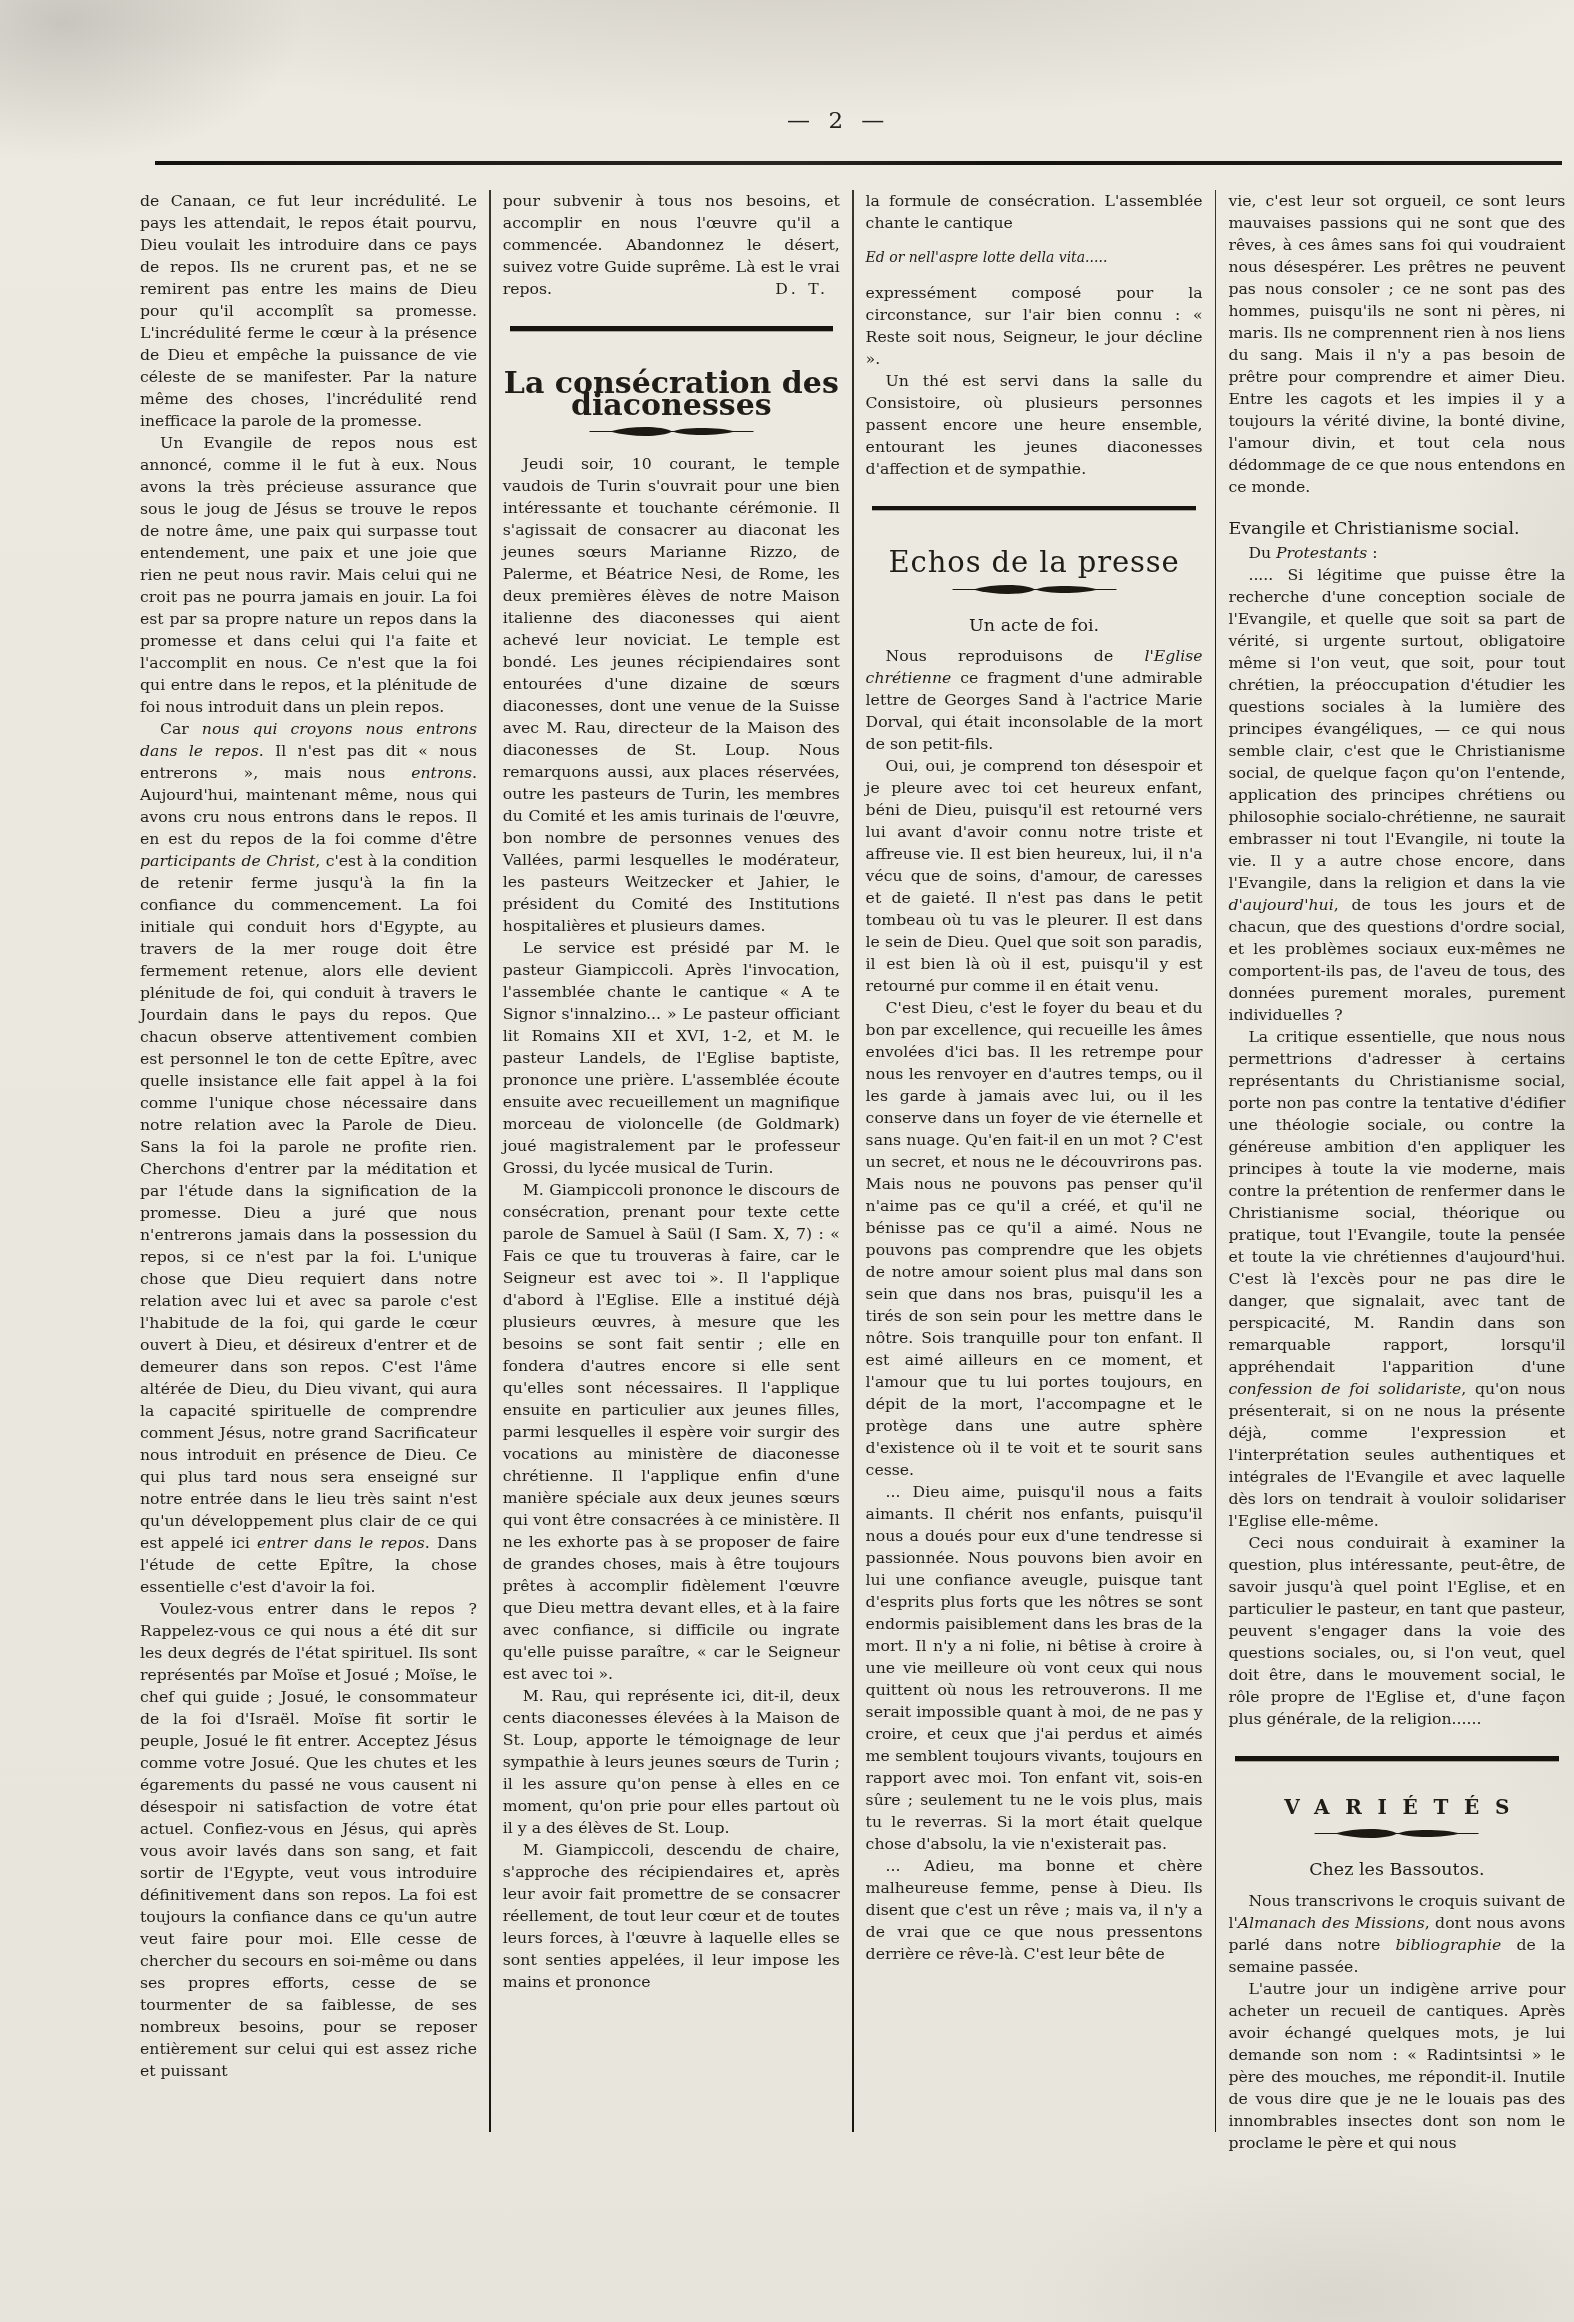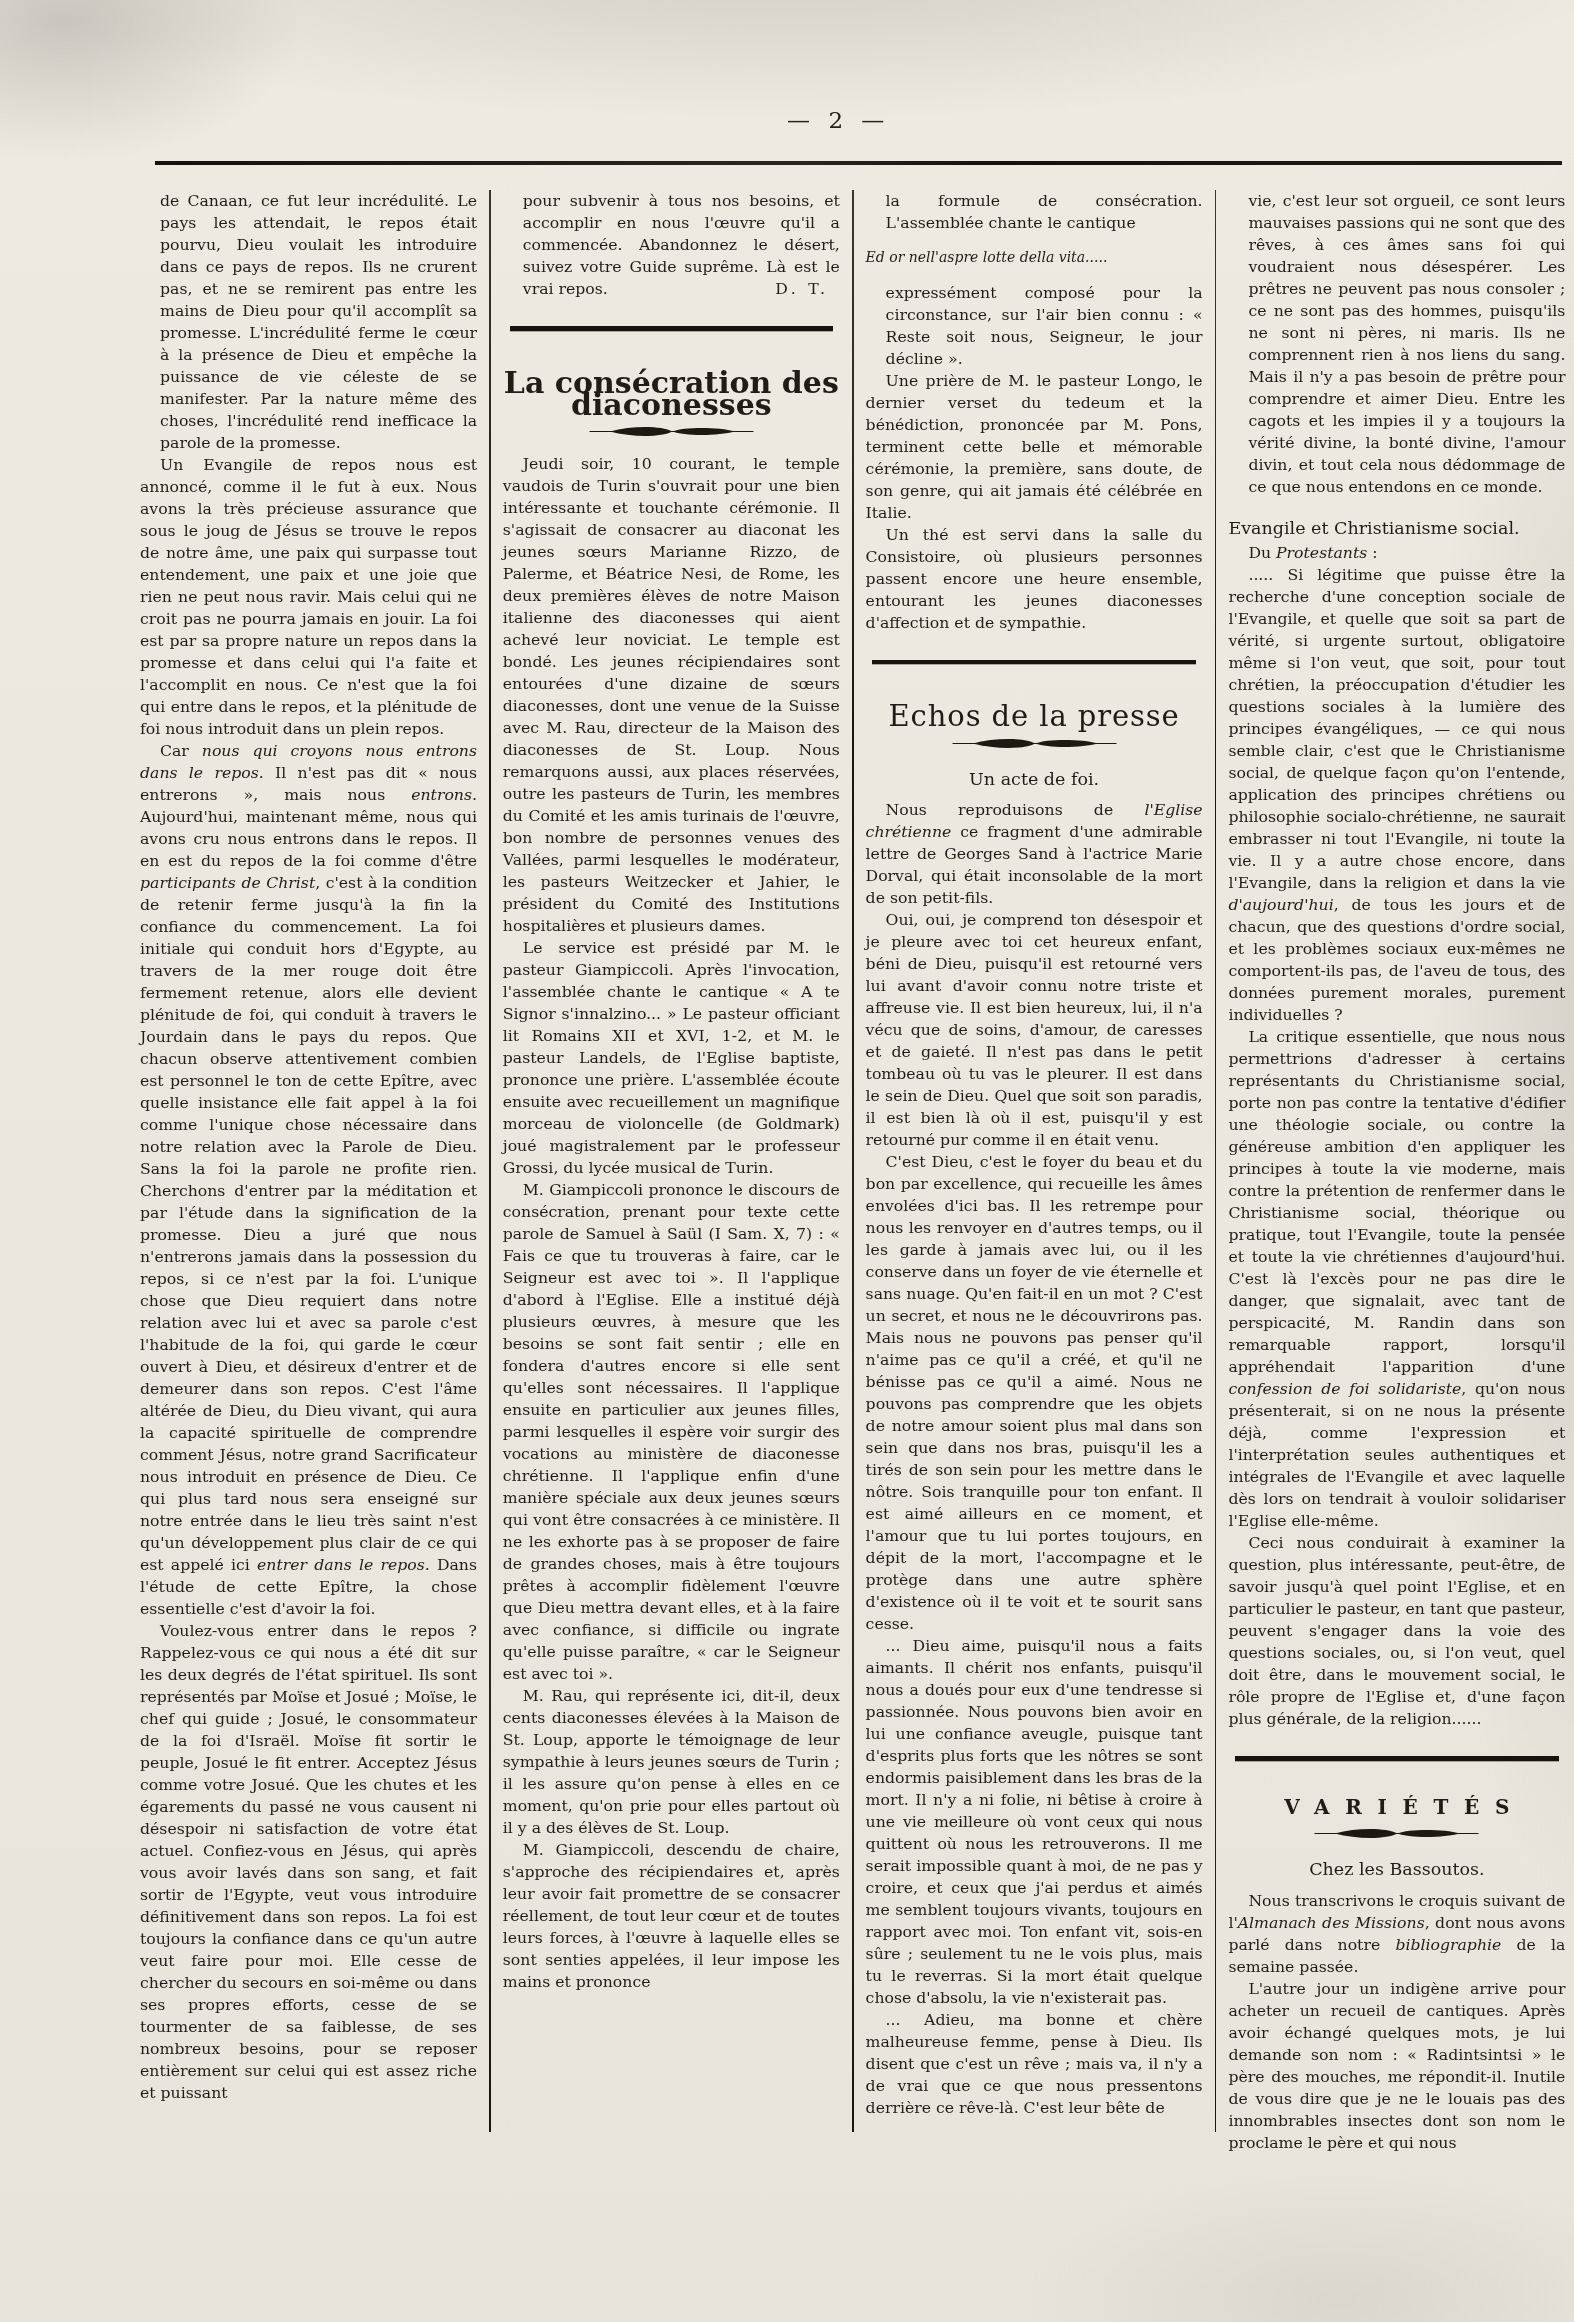--- a/index.html
+++ b/index.html
@@ -12,21 +12,21 @@
       radial-gradient(ellipse 388px 222px at 4% 1%, rgba(95,92,86,0.25), transparent 62%),
       radial-gradient(ellipse 461px 185px at 85% 99%, rgba(120,116,108,0.12), transparent 70%),
       linear-gradient(180deg,#edeae2 0%, #eae7df 55%, #e7e4db 100%);
   }
   .pageno{position:absolute;top:107px;left:0;right:0;text-align:center;font-size:23px;letter-spacing:5.5px;transform:translateX(51px);color:#24211c;}
   .header-rule{position:absolute;top:161px;left:155px;width:1407px;height:3.7px;background:linear-gradient(90deg,#14120f 0%,#2a2722 45%,#14120f 60%,#201d18 100%);}
   .cols{position:absolute;top:190px;left:140px;display:flex;align-items:flex-start;}
   .col{width:337px;flex:0 0 337px;font-size:15.7px;line-height:22px;}
   .vrule{width:1.8px;flex:0 0 1.8px;height:1942px;margin:0 12px;background:linear-gradient(180deg,#3a362f 0%,#181512 30%,#2e2a24 70%,#181512 100%);}
   .para{margin:0;text-align:justify;text-indent:20px;}
-  .para.noindent{text-indent:0;margin-left:20px;}
+  .para.noindent{text-indent:0;}
   .headline{text-align:center;margin:41px 0 7.4px;font-weight:bold;font-size:30px;letter-spacing:0px;}
   .headline.roman{font-weight:normal;font-size:29px;letter-spacing:0.9px;}
   .headline.spaced{font-weight:bold;font-size:20px;letter-spacing:15.7px;text-indent:15.7px;margin:35px 0 3.7px;}
   .subhead{font-size:17.5px;font-weight:normal;margin:18.5px 0 9.2px;}
   .subhead.center{text-align:center;}
   .subhead.left{text-align:left;margin-bottom:3.7px;}
   .verse{text-align:left;font-style:italic;font-size:14px;line-height:20px;margin:13px 0 14.8px;}
   .signature{text-align:right;padding-right:11px;margin-top:-22px;letter-spacing:3.7px;}
   .article-rule{height:4.6px;background:#17140f;width:96%;margin:26px auto 0;box-shadow:0 0.9px 0 rgba(23,20,15,0.35);}
   .ornament{text-align:center;margin:9.2px 0 14.8px;line-height:0;}
@@ -60,21 +60,20 @@
         <p class="para">Le service est présidé par M. le pasteur Giampiccoli. Après l'invocation, l'assemblée chante le cantique « A te Signor s'innalzino... » Le pasteur officiant lit Romains XII et XVI, 1-2, et M. le pasteur Landels, de l'Eglise baptiste, prononce une prière. L'assemblée écoute ensuite avec recueillement un magnifique morceau de violoncelle (de Goldmark) joué magistralement par le professeur Grossi, du lycée musical de Turin.</p>
         <p class="para">M. Giampiccoli prononce le discours de consécration, prenant pour texte cette parole de Samuel à Saül (I Sam. X, 7) : « Fais ce que tu trouveras à faire, car le Seigneur est avec toi ». Il l'applique d'abord à l'Eglise. Elle a institué déjà plusieurs œuvres, à mesure que les besoins se sont fait sentir ; elle en fondera d'autres encore si elle sent qu'elles sont nécessaires. Il l'applique ensuite en particulier aux jeunes filles, parmi lesquelles il espère voir surgir des vocations au ministère de diaconesse chrétienne. Il l'applique enfin d'une manière spéciale aux deux jeunes sœurs qui vont être consacrées à ce ministère. Il ne les exhorte pas à se proposer de faire de grandes choses, mais à être toujours prêtes à accomplir fidèlement l'œuvre que Dieu mettra devant elles, et à la faire avec confiance, si difficile ou ingrate qu'elle puisse paraître, « car le Seigneur est avec toi ».</p>
         <p class="para">M. Rau, qui représente ici, dit-il, deux cents diaconesses élevées à la Maison de St. Loup, apporte le témoignage de leur sympathie à leurs jeunes sœurs de Turin ; il les assure qu'on pense à elles en ce moment, qu'on prie pour elles partout où il y a des élèves de St. Loup.</p>
         <p class="para">M. Giampiccoli, descendu de chaire, s'approche des récipiendaires et, après leur avoir fait promettre de se consacrer réellement, de tout leur cœur et de toutes leurs forces, à l'œuvre à laquelle elles se sont senties appelées, il leur impose les mains et prononce</p>
       </div>
     <div class="vrule"></div>
     <div class="col">
         <p class="para noindent">la formule de consécration. L'assemblée chante le cantique</p>
         <div class="verse">Ed or nell'aspre lotte della vita.....</div>
         <p class="para noindent">expressément composé pour la circonstance, sur l'air bien connu : « Reste soit nous, Seigneur, le jour décline ».</p>
-        <p class="para">Une prière de M. le pasteur Longo, le dernier verset du tedeum et la bénédiction, prononcée par M. Pons, terminent cette belle et mémorable cérémonie, la première, sans doute, de son genre, qui ait jamais été célébrée en Italie.</p>
         <p class="para">Un thé est servi dans la salle du Consistoire, où plusieurs personnes passent encore une heure ensemble, entourant les jeunes diaconesses d'affection et de sympathie.</p>
         <div class="article-rule"></div>
         <h2 class="headline roman">Echos de la presse</h2>
         <div class="ornament"><svg width="175" height="13" viewBox="0 0 190 14">
             <path d="M6 7 H184" stroke="#1c1913" stroke-width="1.2" fill="none"></path>
             <path d="M28 7 C52 0.5, 84 0.5, 96 7 C84 13.5, 52 13.5, 28 7 Z" fill="#1c1913"></path>
             <path d="M96 7 C108 2, 146 2, 164 7 C146 12, 108 12, 96 7 Z" fill="#1c1913"></path>
           </svg></div>
         <h3 class="subhead center">Un acte de foi.</h3>
         <p class="para">Nous reproduisons de <i>l'Eglise chrétienne</i> ce fragment d'une admirable lettre de Georges Sand à l'actrice Marie Dorval, qui était inconsolable de la mort de son petit-fils.</p>

